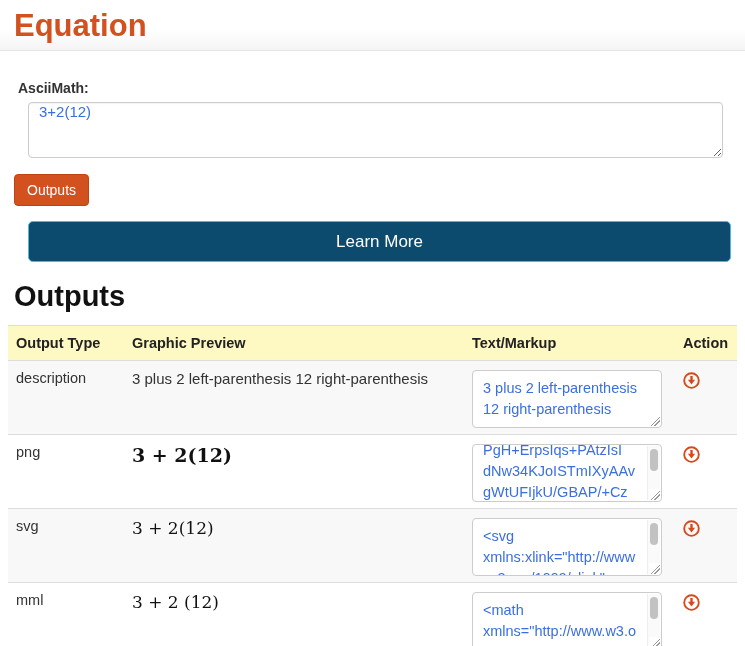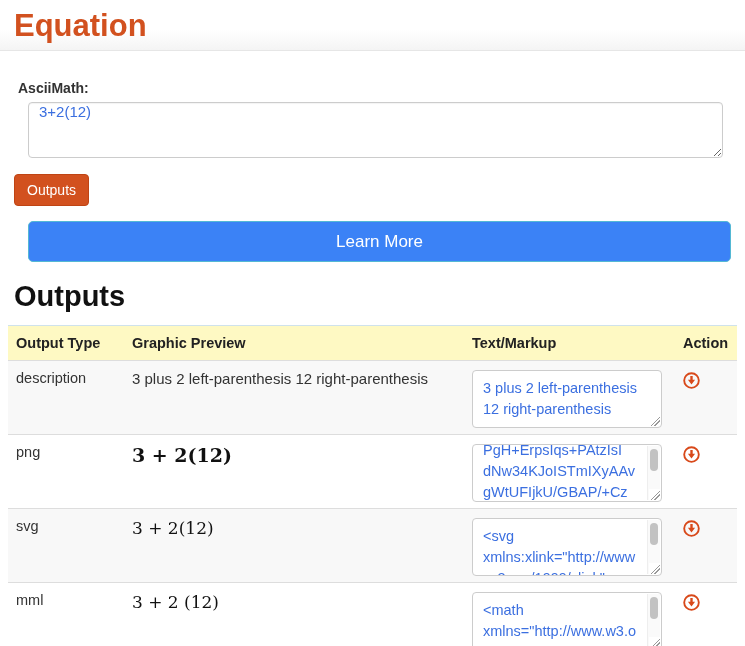--- a/index.html
+++ b/index.html
@@ -16,21 +16,21 @@
   .form-label { margin: 29px 0 6px 18px; font-size: 14px; font-weight: bold; color: #333; }
   .eq-textarea { display: block; margin-left: 28px; width: 695px; height: 56px;
     border: 1px solid #ccc; border-radius: 4px; padding: 0 10px;
     font-family: "Liberation Sans", sans-serif; font-size: 15px; color: #3b6fe0;
     resize: vertical; outline: none; box-shadow: inset 0 1px 1px rgba(0,0,0,.05); }
   .btn-row { margin: 16px 0 0 14px; display: flex; gap: 8px; }
   .btn-orange { background: #d2511f; color: #fff; border: 1px solid #bf4414;
     border-radius: 4px; font-size: 14px; padding: 7px 12px; cursor: pointer;
     font-family: "Liberation Sans", sans-serif; }
   .btn-learn { display: block; margin: 15px 14px 0 28px; width: 703px; height: 41px;
-    background: #3b82f6; color: #fff; border: 1px solid #54b8d4; border-radius: 5px;
+    background: #0c4a6e; color: #fff; border: 1px solid #54b8d4; border-radius: 5px;
     font-size: 17px; cursor: pointer; font-family: "Liberation Sans", sans-serif; }
 
   
   .outputs-heading { margin: 18px 0 12px 14px; font-size: 29px; font-weight: bold; color: #111; }
   .outputs-table { margin: 0 8px; width: 729px; font-size: 14.5px; }
   .thead { display: grid; grid-template-columns: 116px 340px 211px 1fr;
     background: #fef9c3; border-top: 1px solid #cfe2ec; padding: 9px 0; }
   .thead .hcell { font-weight: bold; color: #222; padding-left: 8px; }
   .trow { display: grid; grid-template-columns: 116px 340px 211px 1fr;
     border-top: 1px solid #ddd; min-height: 73px; padding: 9px 0 6px 0; }

